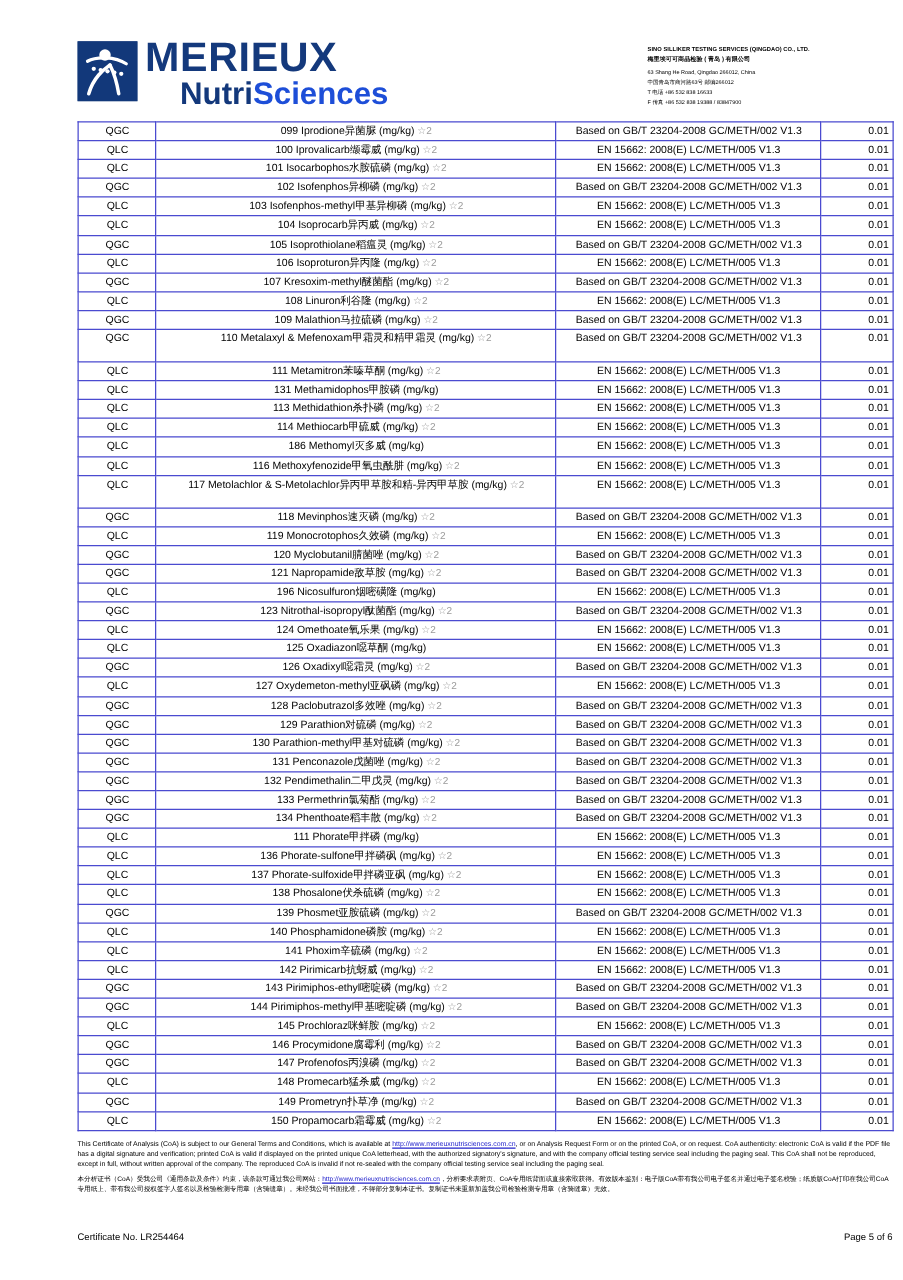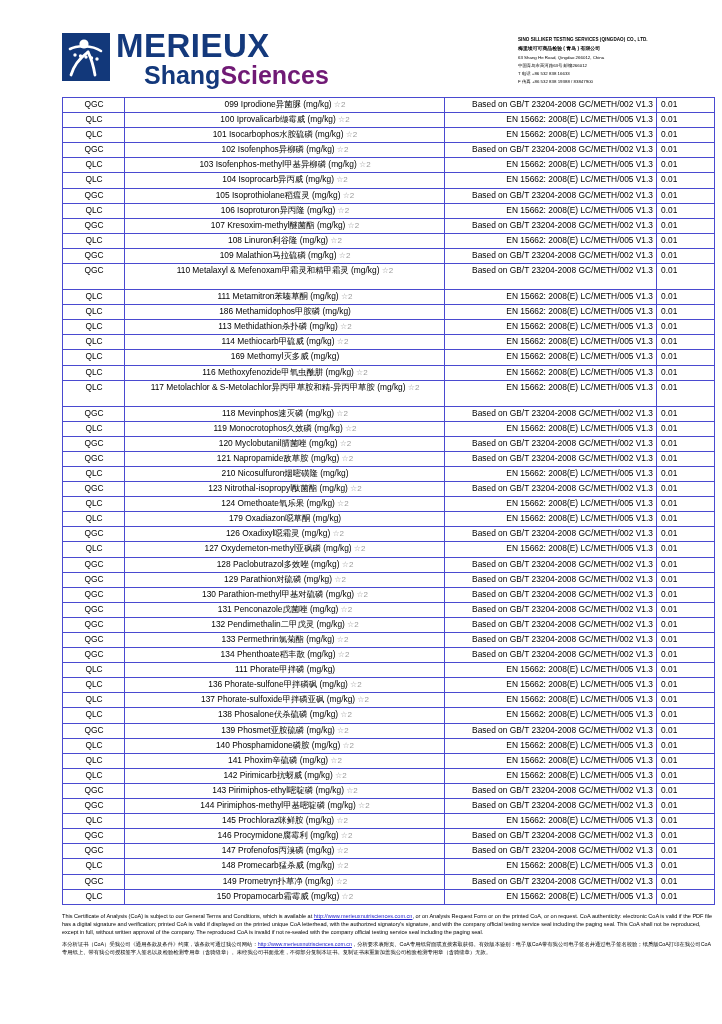--- a/index.html
+++ b/index.html
@@ -30,21 +30,21 @@
   .logo-mer {
     font-family:"Liberation Sans","DejaVu Sans",sans-serif;
     font-size:33px; font-weight:600; color:#14397c; letter-spacing:0.5px;
     display:block; line-height:32px;
   }
   .logo-nutri {
     font-size:25px; font-weight:600; display:block; line-height:26px;
     margin-left:28px; letter-spacing:0px;
   }
   .logo-nutri .n1 { color:#13387b; }
-  .logo-nutri .n2 { color:#701a75;margin-top:36px; }
+  .logo-nutri .n2 { color:#1d4ed8;margin-top:36px; }
 
   .company-block {
     text-align:left; font-size:4.2px; line-height:1.85;
     padding-top:6px; width:196px;
   }
   .company-block .cname {
     font-size:4.6px; font-weight:bold; display:block; letter-spacing:0.05px;
   }
   .company-block .cname-cn { font-size:4.9px; font-weight:bold; display:block; }
   .company-block .cline { display:block; font-size:4.4px; }
@@ -60,22 +60,22 @@
     border:0.8px solid #4a4ad0;
     font-size:8.4px;
     padding:1px 3px 1px 4px;
     line-height:11.2px;
     height:15.1px;
     vertical-align:top;
     white-space:normal;
   }
   td.c-code { width:62px; text-align:center; }
   td.c-name { width:320px; text-align:center; }
-  td.c-method { width:212px; text-align:right; }
-  td.c-loq { width:58px; padding-right:6px; }
+  td.c-method { width:212px; text-align:center; }
+  td.c-loq { width:58px; text-align:right; padding-right:6px; }
   .star { color:#9a9a9a; font-size:8px; }
 
   
   .footer {
     position:absolute; left:62px; right:8px; top:912px;
     width:652px;
   }
   .foot-en {
     font-size:5.55px; line-height:8.1px; text-align:left; color:#000;
   }
@@ -107,21 +107,21 @@
           <path d="M33 42 C 31 30, 28 23, 26 19" stroke="#ffffff" stroke-width="2.8" fill="none" stroke-linecap="round"></path>
           <circle cx="13" cy="22" r="1.7" fill="#ffffff"></circle>
           <circle cx="18.5" cy="23" r="1.7" fill="#ffffff"></circle>
           <circle cx="24" cy="24" r="1.7" fill="#ffffff"></circle>
           <circle cx="29.5" cy="25" r="1.7" fill="#ffffff"></circle>
           <circle cx="35" cy="26" r="1.7" fill="#ffffff"></circle>
         </svg>
       </div>
       <div class="logo-text">
         <span class="logo-mer">MERIEUX</span>
-        <span class="logo-nutri"><span class="n1">Shang</span><span class="n2">Sciences</span></span>
+        <span class="logo-nutri"><span class="n1">Nutri</span><span class="n2">Sciences</span></span>
       </div>
     </div>
 
     <div class="company-block">
       <span class="cname">SINO SILLIKER TESTING SERVICES (QINGDAO) CO., LTD.</span>
       <span class="cname-cn">梅里埃可可商品检验 ( 青岛 ) 有限公司</span>
       <span class="cline">63 Shang He Road, Qingdao 266012, China</span>
       <span class="cline">中国青岛市商河路63号 邮编266012</span>
       <span class="cline">T 电话 +86 532 838 16633</span>
       <span class="cline">F 传真 +86 532 838 19388 / 83847900</span>
@@ -204,39 +204,39 @@
             <td class="c-loq">0.01</td>
           </tr>
           <tr>
             <td class="c-code">QLC</td>
             <td class="c-name">111 Metamitron苯嗪草酮 (mg/kg)<span class="star"> ☆2</span></td>
             <td class="c-method">EN 15662: 2008(E) LC/METH/005 V1.3</td>
             <td class="c-loq">0.01</td>
           </tr>
           <tr>
             <td class="c-code">QLC</td>
-            <td class="c-name">186 Methamidophos甲胺磷 (mg/kg)</td>
+            <td class="c-name">131 Methamidophos甲胺磷 (mg/kg)</td>
             <td class="c-method">EN 15662: 2008(E) LC/METH/005 V1.3</td>
             <td class="c-loq">0.01</td>
           </tr>
           <tr>
             <td class="c-code">QLC</td>
             <td class="c-name">113 Methidathion杀扑磷 (mg/kg)<span class="star"> ☆2</span></td>
             <td class="c-method">EN 15662: 2008(E) LC/METH/005 V1.3</td>
             <td class="c-loq">0.01</td>
           </tr>
           <tr>
             <td class="c-code">QLC</td>
             <td class="c-name">114 Methiocarb甲硫威 (mg/kg)<span class="star"> ☆2</span></td>
             <td class="c-method">EN 15662: 2008(E) LC/METH/005 V1.3</td>
             <td class="c-loq">0.01</td>
           </tr>
           <tr>
             <td class="c-code">QLC</td>
-            <td class="c-name">169 Methomyl灭多威 (mg/kg)</td>
+            <td class="c-name">186 Methomyl灭多威 (mg/kg)</td>
             <td class="c-method">EN 15662: 2008(E) LC/METH/005 V1.3</td>
             <td class="c-loq">0.01</td>
           </tr>
           <tr>
             <td class="c-code">QLC</td>
             <td class="c-name">116 Methoxyfenozide甲氧虫酰肼 (mg/kg)<span class="star"> ☆2</span></td>
             <td class="c-method">EN 15662: 2008(E) LC/METH/005 V1.3</td>
             <td class="c-loq">0.01</td>
           </tr>
           <tr style="height: 26px;">
@@ -264,39 +264,39 @@
             <td class="c-loq">0.01</td>
           </tr>
           <tr>
             <td class="c-code">QGC</td>
             <td class="c-name">121 Napropamide敌草胺 (mg/kg)<span class="star"> ☆2</span></td>
             <td class="c-method">Based on GB/T 23204-2008 GC/METH/002 V1.3</td>
             <td class="c-loq">0.01</td>
           </tr>
           <tr>
             <td class="c-code">QLC</td>
-            <td class="c-name">210 Nicosulfuron烟嘧磺隆 (mg/kg)</td>
+            <td class="c-name">196 Nicosulfuron烟嘧磺隆 (mg/kg)</td>
             <td class="c-method">EN 15662: 2008(E) LC/METH/005 V1.3</td>
             <td class="c-loq">0.01</td>
           </tr>
           <tr>
             <td class="c-code">QGC</td>
             <td class="c-name">123 Nitrothal-isopropyl酞菌酯 (mg/kg)<span class="star"> ☆2</span></td>
             <td class="c-method">Based on GB/T 23204-2008 GC/METH/002 V1.3</td>
             <td class="c-loq">0.01</td>
           </tr>
           <tr>
             <td class="c-code">QLC</td>
             <td class="c-name">124 Omethoate氧乐果 (mg/kg)<span class="star"> ☆2</span></td>
             <td class="c-method">EN 15662: 2008(E) LC/METH/005 V1.3</td>
             <td class="c-loq">0.01</td>
           </tr>
           <tr>
             <td class="c-code">QLC</td>
-            <td class="c-name">179 Oxadiazon噁草酮 (mg/kg)</td>
+            <td class="c-name">125 Oxadiazon噁草酮 (mg/kg)</td>
             <td class="c-method">EN 15662: 2008(E) LC/METH/005 V1.3</td>
             <td class="c-loq">0.01</td>
           </tr>
           <tr>
             <td class="c-code">QGC</td>
             <td class="c-name">126 Oxadixyl噁霜灵 (mg/kg)<span class="star"> ☆2</span></td>
             <td class="c-method">Based on GB/T 23204-2008 GC/METH/002 V1.3</td>
             <td class="c-loq">0.01</td>
           </tr>
           <tr>
@@ -445,14 +445,18 @@
           </tr>
         </tbody>
     </table>
   </div>
 
   <div class="footer">
     <div class="foot-en"><span>This Certificate of Analysis (CoA) is subject to our General Terms and Conditions, which is available at </span><span class="foot-link">http://www.merieuxnutrisciences.com.cn</span><span>, or on Analysis Request Form or on the printed CoA, or on request. CoA authenticity: electronic CoA is valid if the PDF file has a digital signature and verification; printed CoA is valid if displayed on the printed unique CoA letterhead, with the authorized signatory's signature, and with the company official testing service seal including the paging seal. This CoA shall not be reproduced, except in full, without written approval of the company. The reproduced CoA is invalid if not re-sealed with the company official testing service seal including the paging seal.</span></div>
     <div class="foot-cn"><span>本分析证书（CoA）受我公司《通用条款及条件》约束，该条款可通过我公司网站：</span><span class="foot-link">http://www.merieuxnutrisciences.com.cn</span><span>，分析要求表附页、CoA专用纸背面或直接索取获得。有效版本鉴别：电子版CoA带有我公司电子签名并通过电子签名校验；纸质版CoA打印在我公司CoA专用纸上、带有我公司授权签字人签名以及检验检测专用章（含骑缝章）。未经我公司书面批准，不得部分复制本证书。复制证书未重新加盖我公司检验检测专用章（含骑缝章）无效。</span></div>
   </div>
 
+  <div class="foot-bottom">
+    <span>Certificate No. LR254464</span>
+    <span>Page 5 of 6</span>
+  </div>
 
 </div>
 
 </body></html>

